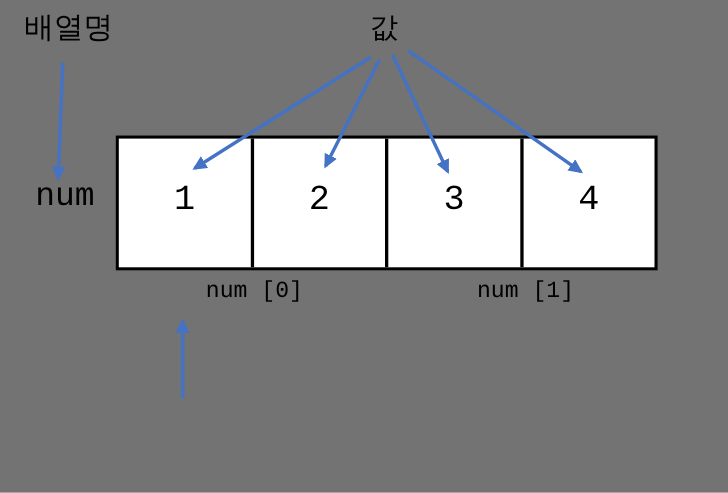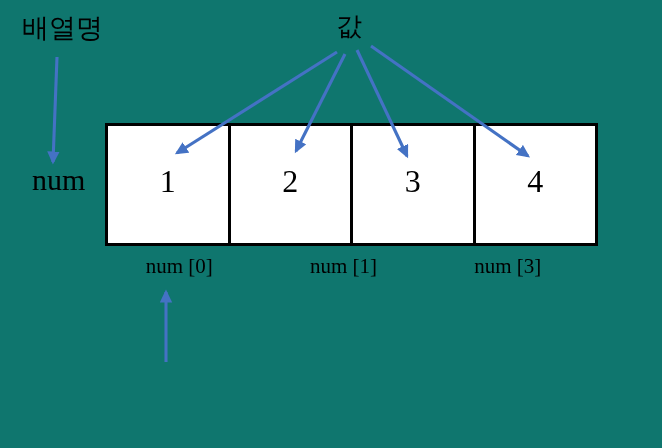--- a/index.html
+++ b/index.html
@@ -1,21 +1,21 @@
 <!DOCTYPE html>
 <html><head>
 <meta charset="utf-8">
 <style>
   html, body { margin: 0; padding: 0; background: #ffffff; }
   .canvas {
     position: relative;
     width: 662px;
     height: 448px;
-    background: #0f766e;
-    font-family: Liberation Serif, serif;
+    background: #737373;
+    font-family: Liberation Mono, monospace;
     color: #000000;
     overflow: hidden;
   }
   .lbl { position: absolute; white-space: nowrap; line-height: 1.1; }
   .array-name-label { left: 22px;  top: 14px;  font-size: 27px; }
   .value-label      { left: 336px; top: 13px;  font-size: 26px; }
   .var-name-label   { left: 32px;  top: 163px; font-size: 30px; }
   .element-label    { left: 95px;  top: 368px; font-size: 28px; }
 
   .array-row {
@@ -34,21 +34,21 @@
     justify-content: center;
     font-size: 32px;
     border-right: 3px solid #000;
     padding-bottom: 6px;
     box-sizing: border-box;
   }
   .cell:last-child { border-right: none; }
 
   .index-row {
     position: absolute;
-    left: 91px; top: 254px;
+    left: 102px; top: 254px;
     width: 493px;
     display: flex;
     transform: translateX(6px);
   }
   .index-label { flex: 1; text-align: center; font-size: 21px; white-space: nowrap; }
 
   .arrows {
     position: absolute;
     left: 0; top: 0;
     width: 662px; height: 448px;
@@ -70,21 +70,20 @@
   <div class="array-row">
     <div class="cell">1</div>
     <div class="cell">2</div>
     <div class="cell">3</div>
     <div class="cell">4</div>
   </div>
 
   <div class="index-row">
     <div class="index-label">num [0]</div>
     <div class="index-label">num [1]</div>
-    <div class="index-label">num [3]</div>
   </div>
 
 
   <svg class="arrows" viewBox="0 0 662 448" xmlns="http://www.w3.org/2000/svg">
     <defs>
       <marker id="ah" markerWidth="4.4" markerHeight="4.4" refX="3.4" refY="2" orient="auto" markerUnits="strokeWidth">
         <path d="M0,0 L4.2,2 L0,4 Z" fill="#4472C4"></path>
       </marker>
     </defs>
     <line x1="57" y1="57" x2="53" y2="162" stroke="#4472C4" stroke-width="3.1" marker-end="url(#ah)"></line>

